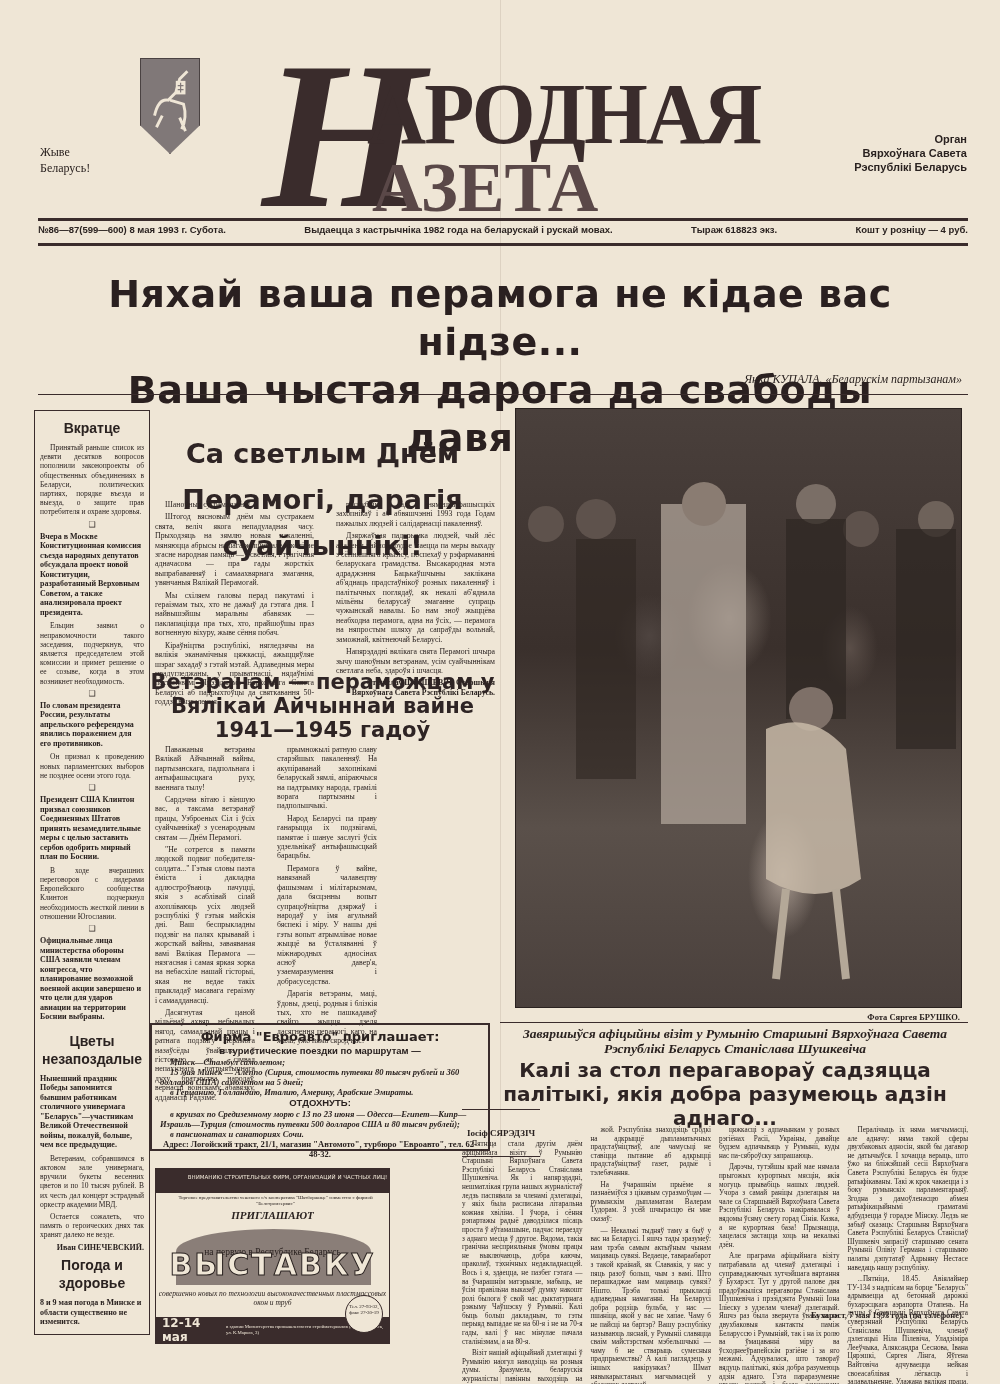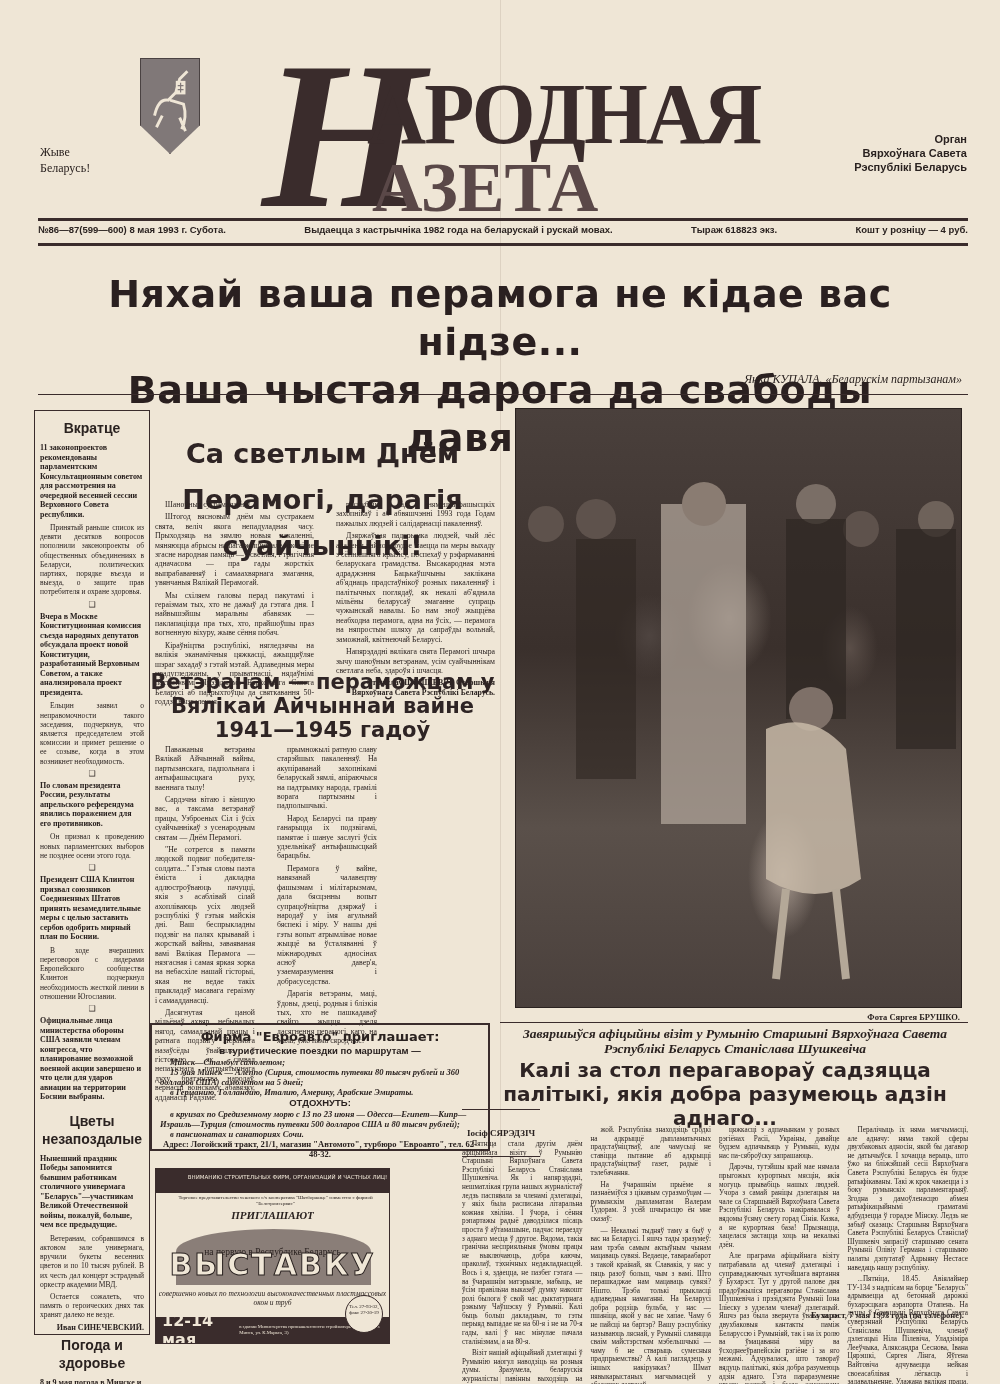--- a/index.html
+++ b/index.html
@@ -129,21 +129,21 @@
   .ad2-big {
     position: absolute; top: 78px; left: 0; width: 100%; text-align: center;
     font-family: "DejaVu Sans", sans-serif; font-weight: bold; font-size: 30px; letter-spacing: 2px;
     color: #efe6d6; -webkit-text-stroke: 1px #2a2220;
   }
   .ad2-desc { position: absolute; top: 120px; left: 0; width: 100%; text-align: center; font-style: italic; font-size: 7.5px; line-height: 9px; }
   .ad2-bottom {
     position: absolute; left: 0; bottom: 0; width: 100%; height: 26px; background: #3a2c2c;
     color: #efe6d6; display: flex; align-items: center; padding-left: 6px; gap: 6px;
   }
-  .ad2-dates { font-family: "DejaVu Sans", sans-serif; font-weight: bold; font-size: 16px; }
+  .ad2-dates { font-family: "DejaVu Sans", sans-serif; font-weight: bold; font-size: 12px; }
   .ad2-place { font-size: 4.8px; line-height: 6px; }
   .ad2-tel {
     position: absolute; right: 6px; bottom: 10px; width: 38px; height: 38px; border-radius: 50%;
     background: #efe6d6; border: 1px solid #3a2c2c; font-size: 5px; line-height: 6px; text-align: center; padding-top: 8px;
   }
   
   .art3-kicker {
     left: 500px; top: 1026px; width: 470px; text-align: center;
     font-style: italic; font-weight: bold; font-size: 13.5px; line-height: 15px;
   }
@@ -195,21 +195,20 @@
 
 <div class="abs quote-head">
   <div>Няхай ваша перамога не кідае вас нідзе...</div>
   <div>Ваша чыстая дарога да свабоды давядзе</div>
 </div>
 <div class="abs quote-attrib">Янка КУПАЛА. «Беларускім партызанам»</div>
 <div class="abs rule-thin" style="left:38px;top:394px;width:930px"></div>
 
 <div class="abs sidebar">
   <div class="sb-title">Вкратце</div>
-  <div class="sb-lead">11 законопроектов рекомендованы парламентским Консультационным советом для рассмотрения на очередной весенней сессии Верховного Совета республики.</div>
   <div class="sb-body">Принятый раньше список из девяти десятков вопросов пополнили законопроекты об общественных объединениях в Беларуси, политических партиях, порядке въезда и выезда, о защите прав потребителя и охране здоровья.</div>
   <div class="sb-sep">❑</div>
   <div class="sb-lead">Вчера в Москве Конституционная комиссия съезда народных депутатов обсуждала проект новой Конституции, разработанный Верховным Советом, а также анализировала проект президента.</div>
   <div class="sb-body">Ельцин заявил о неправомочности такого заседания, подчеркнув, что является председателем этой комиссии и примет решение о ее созыве, когда в этом возникнет необходимость.</div>
   <div class="sb-sep">❑</div>
   <div class="sb-lead">По словам президента России, результаты апрельского референдума явились поражением для его противников.</div>
   <div class="sb-body">Он призвал к проведению новых парламентских выборов не позднее осени этого года.</div>
   <div class="sb-sep">❑</div>
   <div class="sb-lead">Президент США Клинтон призвал союзников Соединенных Штатов принять незамедлительные меры с целью заставить сербов одобрить мирный план по Боснии.</div>
   <div class="sb-body">В ходе вчерашних переговоров с лидерами Европейского сообщества Клинтон подчеркнул необходимость жесткой линии в отношении Югославии.</div>

